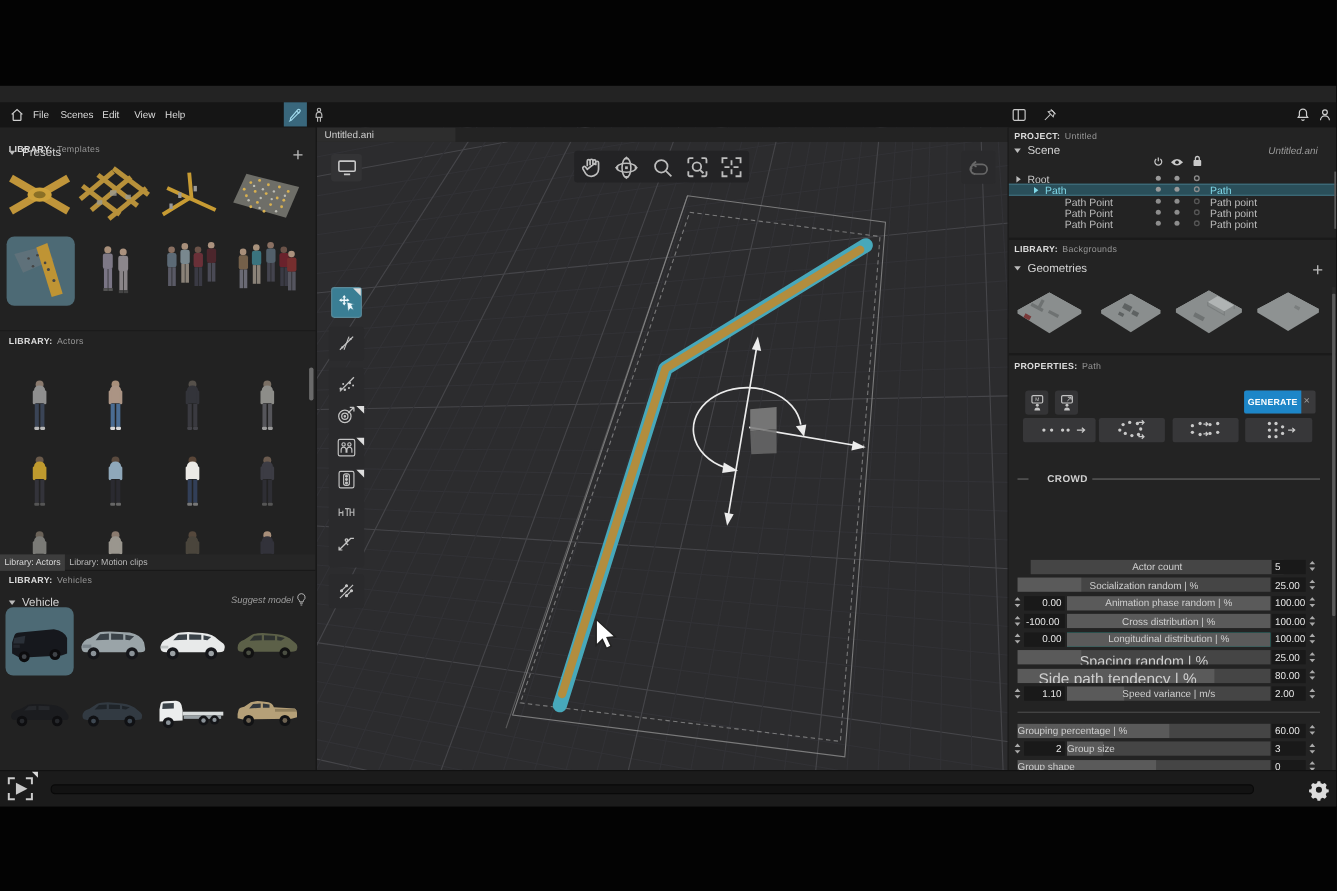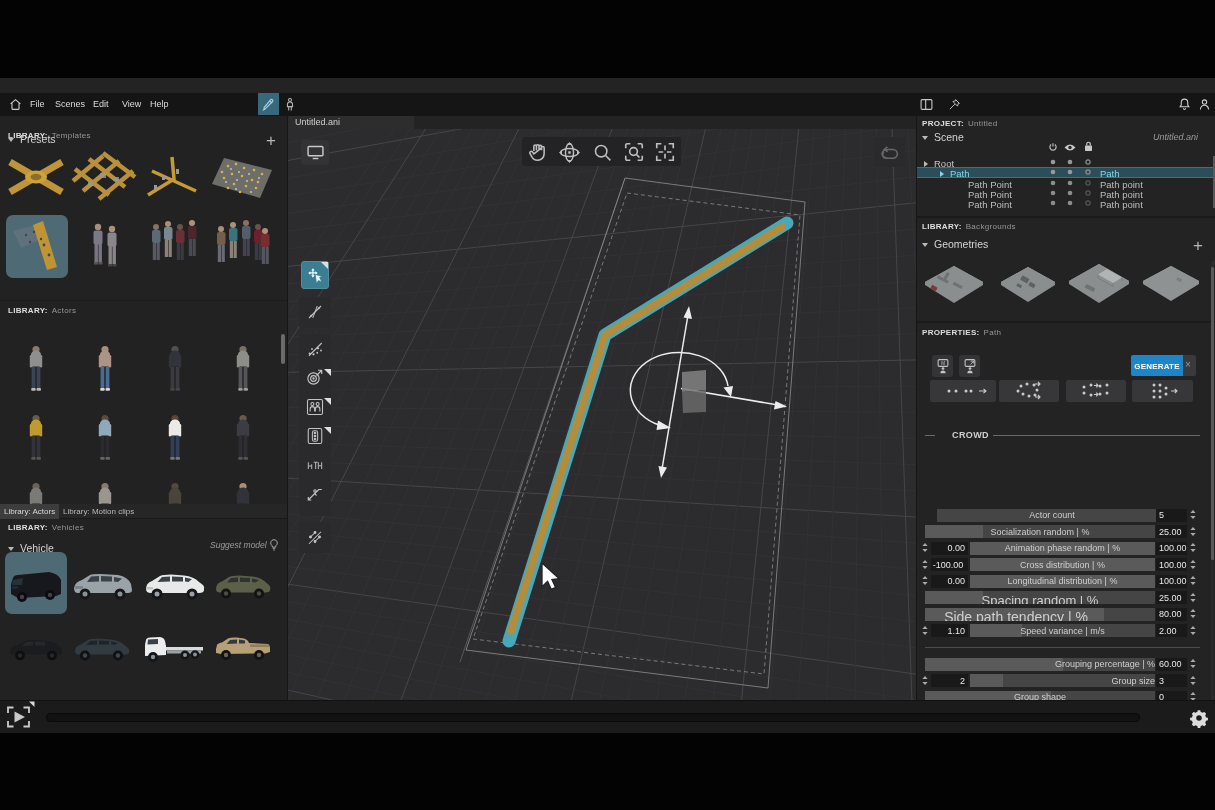--- a/index.html
+++ b/index.html
@@ -966,44 +966,44 @@
             <div style="position:absolute; left:0; top:0; width:52px; height:13px; background:#5a5a5a;"></div>
             <div style="position:absolute; left:0; top:1.5px; width:185px; text-align:center; font-size:9px; color:#cfcfcf;">Speed variance | m/s</div>
           </div>
     <div style="position:absolute; left:239px; top:508.0px; width:31px; height:13px; background:#191919; color:#e8e8e8; font-size:9px; padding:1.5px 0 0 3px;">2.00</div>
     <svg width="8" height="13" style="left:272px; top:508px;">
             <path d="M4 2 L6.6 5 H1.4 Z" fill="#aaaaaa"></path>
             <path d="M4 11 L6.6 8 H1.4 Z" fill="#aaaaaa"></path>
           </svg>
     <div style="position:absolute; left:8px; top:541.5px; width:230px; height:13px; background:#454545; overflow:hidden;">
             <div style="position:absolute; left:0; top:0; width:138px; height:13px; background:#5a5a5a;"></div>
-            <div style="position:absolute; left:0; top:1.5px; width:230px; text-align:right; font-size:9px; color:#cfcfcf;">Grouping percentage | %</div>
+            <div style="position:absolute; left:0; top:1.5px; width:230px; text-align:left; font-size:9px; color:#cfcfcf;">Grouping percentage | %</div>
           </div>
     <div style="position:absolute; left:239px; top:541.5px; width:31px; height:13px; background:#191919; color:#e8e8e8; font-size:9px; padding:1.5px 0 0 3px;">60.00</div>
     <svg width="8" height="13" style="left:272px; top:541px;">
             <path d="M4 2 L6.6 5 H1.4 Z" fill="#aaaaaa"></path>
             <path d="M4 11 L6.6 8 H1.4 Z" fill="#aaaaaa"></path>
           </svg>
     <svg width="8" height="13" style="left:4px; top:558px;">
             <path d="M4 2 L6.6 5 H1.4 Z" fill="#aaaaaa"></path>
             <path d="M4 11 L6.6 8 H1.4 Z" fill="#aaaaaa"></path>
           </svg>
     <div style="position:absolute; left:14px; top:558.0px; width:37px; height:13px; background:#191919; color:#e8e8e8; font-size:9px; text-align:right; padding:1.5px 3px 0 0;">2</div>
     <div style="position:absolute; left:53px; top:558.0px; width:185px; height:13px; background:#454545; overflow:hidden;">
             <div style="position:absolute; left:0; top:0; width:33px; height:13px; background:#5a5a5a;"></div>
-            <div style="position:absolute; left:0; top:1.5px; width:185px; text-align:right; font-size:9px; color:#cfcfcf;">Group size</div>
+            <div style="position:absolute; left:0; top:1.5px; width:185px; text-align:left; font-size:9px; color:#cfcfcf;">Group size</div>
           </div>
     <div style="position:absolute; left:239px; top:558.0px; width:31px; height:13px; background:#191919; color:#e8e8e8; font-size:9px; padding:1.5px 0 0 3px;">3</div>
     <svg width="8" height="13" style="left:272px; top:558px;">
             <path d="M4 2 L6.6 5 H1.4 Z" fill="#aaaaaa"></path>
             <path d="M4 11 L6.6 8 H1.4 Z" fill="#aaaaaa"></path>
           </svg>
     <div style="position:absolute; left:8px; top:574.5px; width:230px; height:13px; background:#454545; overflow:hidden;">
             <div style="position:absolute; left:0; top:0; width:126px; height:13px; background:#5a5a5a;"></div>
-            <div style="position:absolute; left:0; top:1.5px; width:230px; text-align:center; font-size:9px; color:#cfcfcf;">Group shape</div>
+            <div style="position:absolute; left:0; top:1.5px; width:230px; font-size:9px; color:#cfcfcf;">Group shape</div>
           </div>
     <div style="position:absolute; left:239px; top:574.5px; width:31px; height:13px; background:#191919; color:#e8e8e8; font-size:9px; padding:1.5px 0 0 3px;">0</div>
     <svg width="8" height="13" style="left:272px; top:574px;">
             <path d="M4 2 L6.6 5 H1.4 Z" fill="#aaaaaa"></path>
             <path d="M4 11 L6.6 8 H1.4 Z" fill="#aaaaaa"></path>
           </svg>
     <div style="position:absolute; left:8px; top:531px; width:275px; height:1px; background:#4c4c4c;"></div>
     </div>
 
     <div style="position:absolute; left:294px; top:145px; width:3px; height:439px; background:#2b2b2b;"></div>

